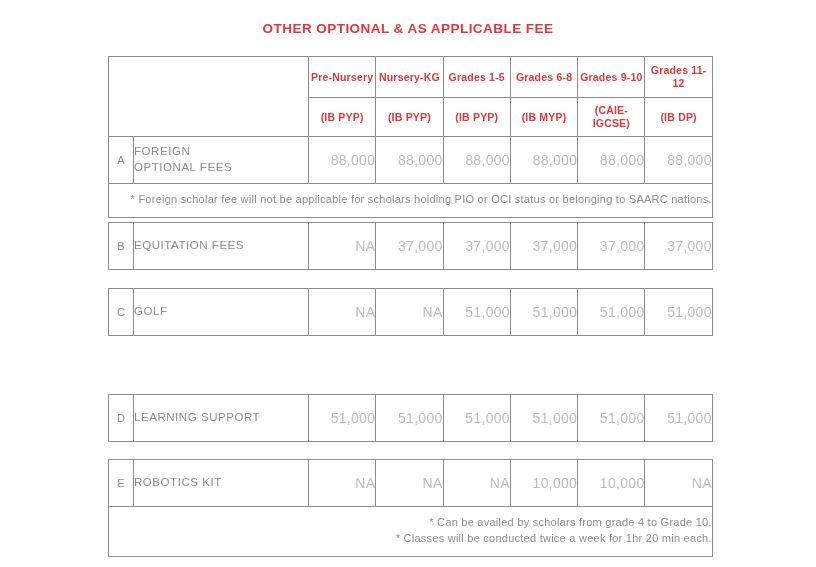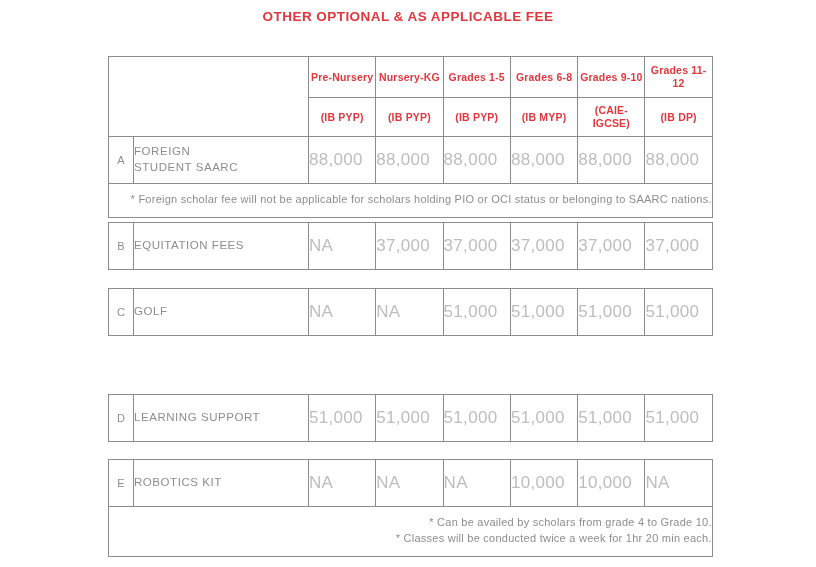--- a/index.html
+++ b/index.html
@@ -21,21 +21,21 @@
     position: relative;
     background: #ffffff;
   }
 
   .page-title {
     text-align: center;
     color: #e0373c;
     font-size: 13.5px;
     font-weight: bold;
     letter-spacing: 0.45px;
-    padding-top: 9px;
+    padding-top: 21px;
     margin: 0 0 13px 0;
     font-family: "Liberation Sans", sans-serif;
   }
 
   .tbl-block {
     position: absolute;
     left: 108px;
     width: 604px;
     box-sizing: border-box;
   }
@@ -85,22 +85,22 @@
     font-size: 11.5px;
     letter-spacing: 0.55px;
     padding-left: 10px;
     line-height: 1.38;
     height: 46px;
     margin-left: 44px;
   }
 
   .val-cell {
     color: #bdbdbd;
-    font-size: 17px;
-    text-align: left;
+    font-size: 14px;
+    text-align: right;
     letter-spacing: 0.3px;
     height: 46px;
     border-radius: 20px;
   }
 
   .note-cell {
     color: #8d8d8d;
     font-size: 11px;
     letter-spacing: 0.25px;
     line-height: 1.45;
@@ -146,21 +146,21 @@
           <td class="hdr-cell sub">(IB PYP)</td>
           <td class="hdr-cell sub">(IB PYP)</td>
           <td class="hdr-cell sub">(IB MYP)</td>
           <td class="hdr-cell sub">(CAIE-IGCSE)</td>
           <td class="hdr-cell sub">(IB DP)</td>
         </tr>
         <tr>
           <td class="letter-cell">A</td>
           <td class="label-cell">
             <span class="label-line">FOREIGN</span>
-            <span class="label-line">STUDENT SAARC</span>
+            <span class="label-line">OPTIONAL FEES</span>
           </td>
           <td class="val-cell">88,000</td>
           <td class="val-cell">88,000</td>
           <td class="val-cell">88,000</td>
           <td class="val-cell">88,000</td>
           <td class="val-cell">88,000</td>
           <td class="val-cell">88,000</td>
         </tr>
         <tr>
           <td class="note-cell two-line" colspan="8">

